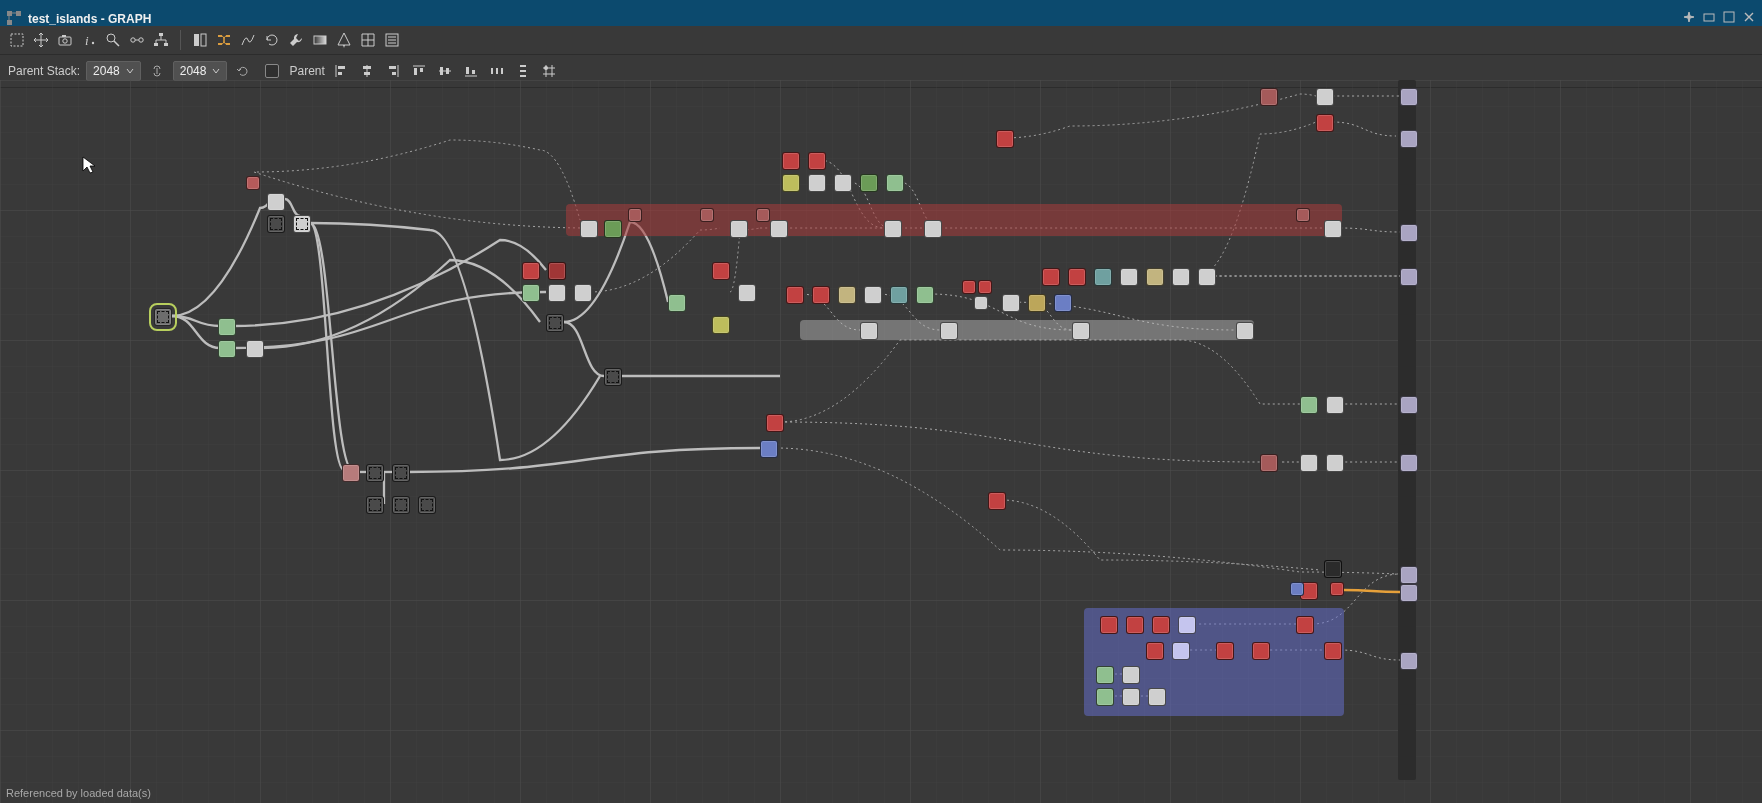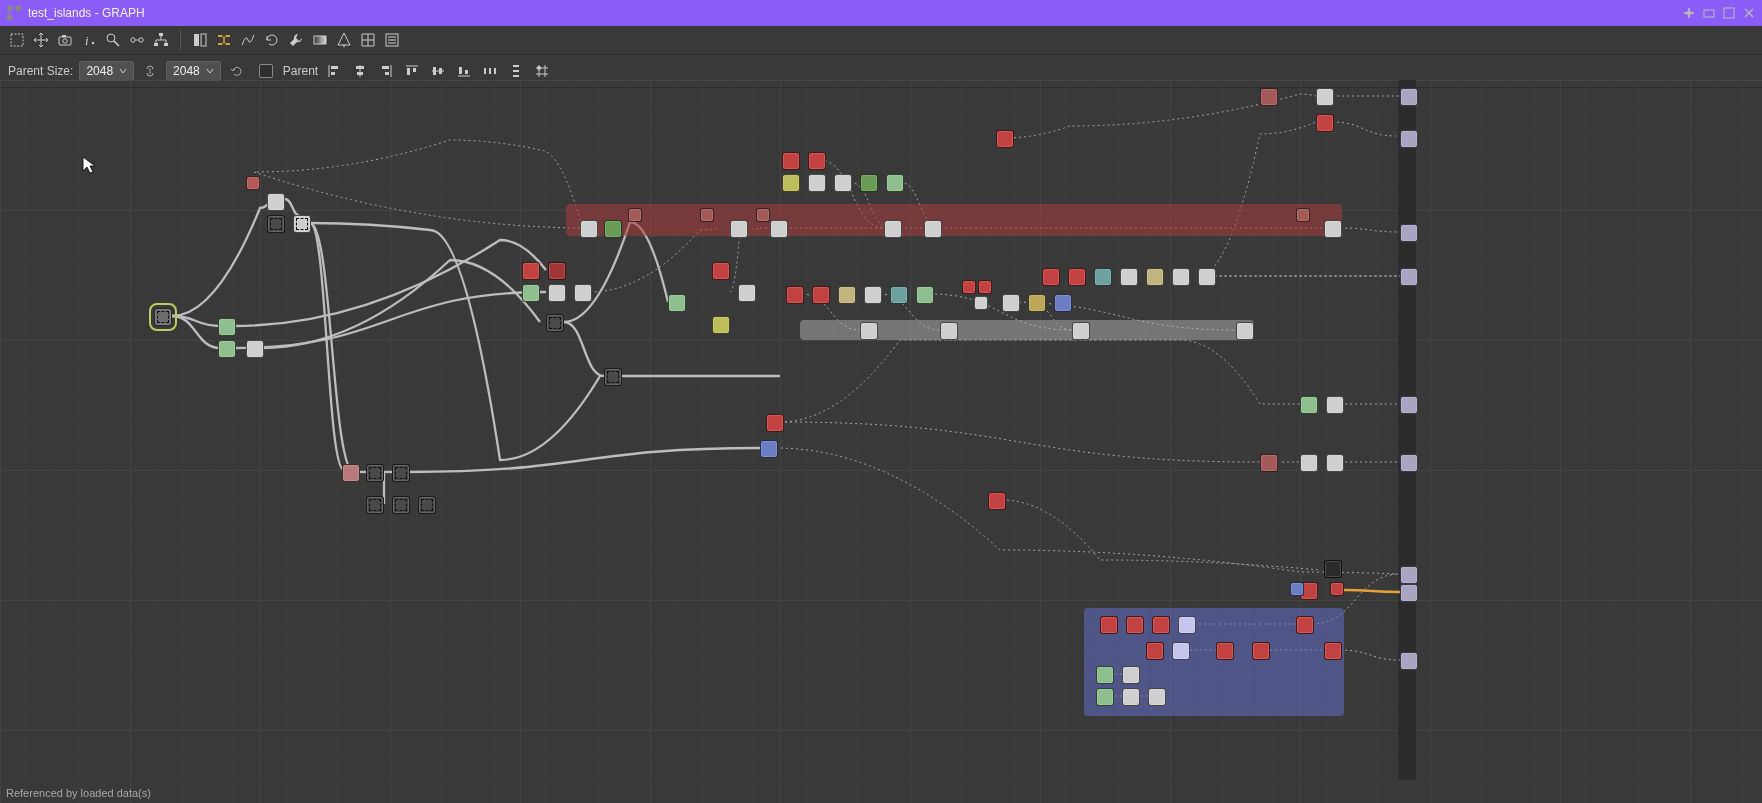--- a/index.html
+++ b/index.html
@@ -3,22 +3,22 @@
 <meta charset="utf-8">
 <style>
   html, body {
     margin: 0; padding: 0; width: 1762px; height: 803px;
     background: #393939; color: #c8c8c8;
     font-family: "Segoe UI", Tahoma, sans-serif; font-size: 12px;
     overflow: hidden; user-select: none;
   }
   
   .titlebar {
-    height: 26px; background: #8b5cf6; display: flex; align-items: center;
-    padding-left: 6px; position: relative;
+    height: 26px; background: #0c4a6e; display: flex; align-items: flex-end;
+    padding-left: 6px; position: relative; font-weight: bold;
   }
   .titlebar .app-icon { width: 16px; height: 16px; margin-right: 6px; }
   .titlebar .title { font-size: 12px; color: #f0f0f0; }
   .titlebar .winbtns { margin-left: auto; display: flex; gap: 2px; padding-right: 4px; }
   .titlebar .winbtn { width: 18px; height: 18px; display:flex; align-items:center; justify-content:center; }
   .titlebar .winbtn svg { stroke:#bbb; }
 
   
   .toolbar {
     height: 24px; background: #393939; border-bottom: 1px solid #2c2c2c;
@@ -210,21 +210,21 @@
     </div>
   <div class="tbtn">
       <svg width="16" height="16">
         <rect x="2" y="2" width="12" height="12" fill="none" stroke="#ccc"></rect>
         <path d="M4 5 H12 M4 8 H12 M4 11 H12" stroke="#ccc"></path>
       </svg>
     </div>
 </div>
 
 <div class="toolbar2">
-  <span class="label">Parent Size:</span>
+  <span class="label">Parent Stack:</span>
   <div class="dropdown">
     <span>2048</span>
     <span class="chev">
         <svg width="8" height="8">
           <path d="M1 2 L4 6 L7 2" fill="none" stroke="#ccc"></path>
         </svg>
       </span>
   </div>
   <div class="smallbtn">
       <svg width="14" height="14">

